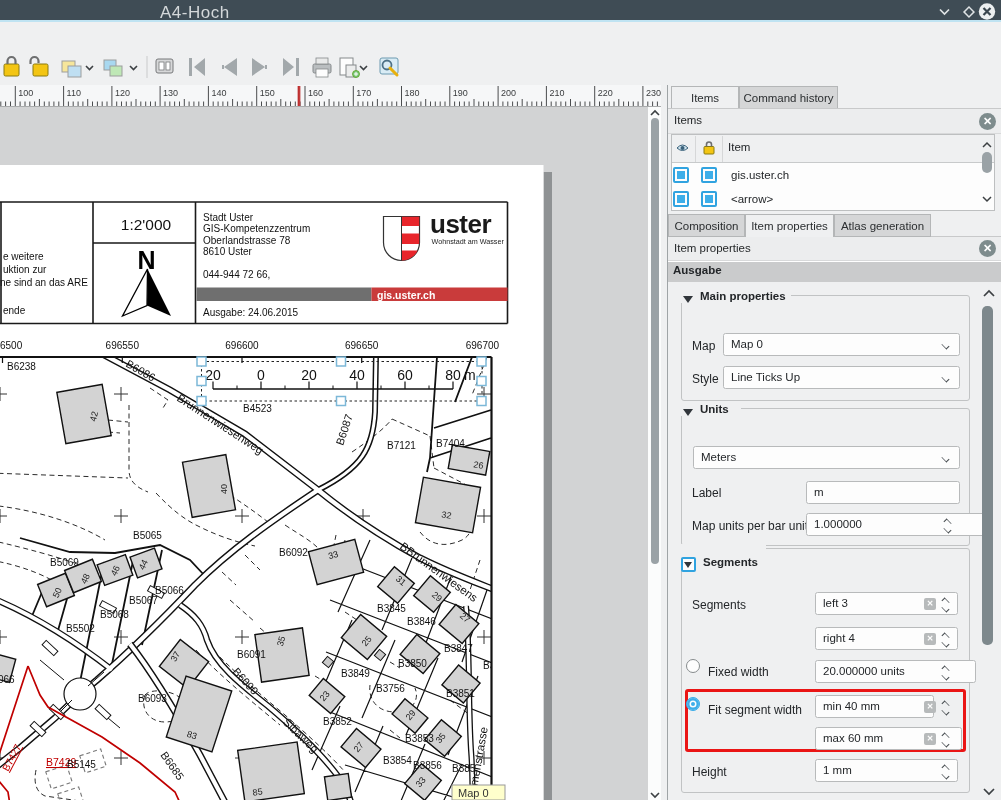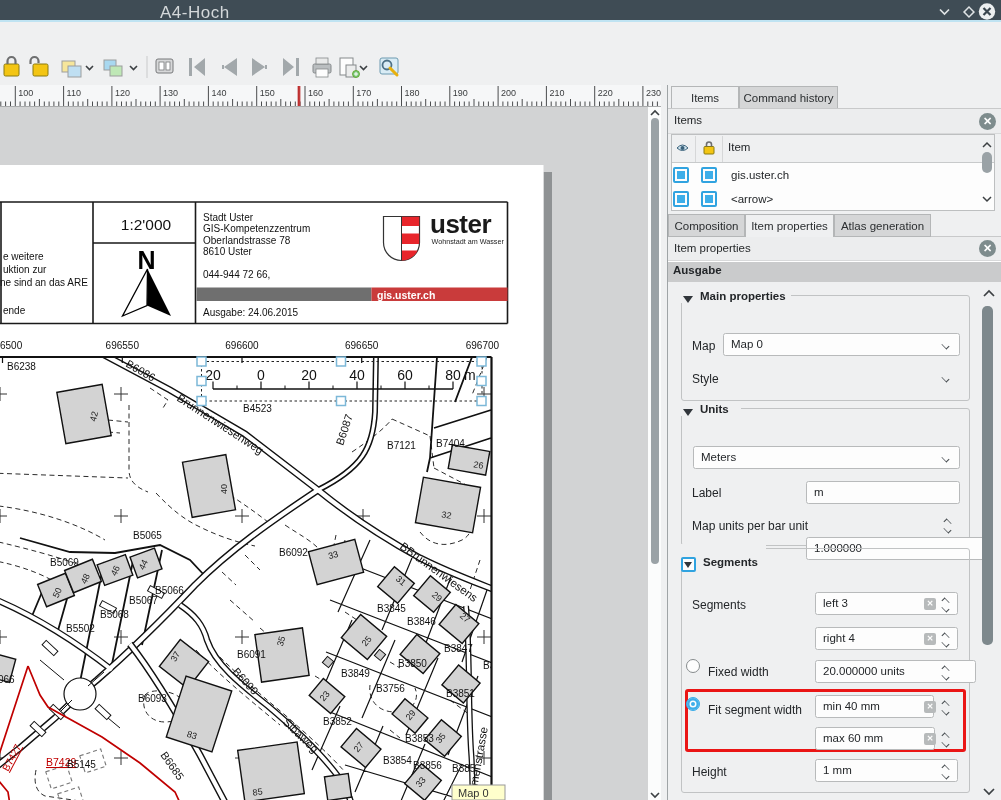--- a/index.html
+++ b/index.html
@@ -356,31 +356,32 @@
 <div class="abs" style="left:0;top:176px;width:333px;height:21px;background:#cacbcc;border-top:1px solid #fff;"></div>
 <div class="lbl" style="left:5px;top:179px;font-weight:bold;font-size:11.5px;">Ausgabe</div>
 <div class="gbox" style="left:13px;top:210px;width:289px;height:106px;"></div>
 <div class="abs" style="left:13px;top:206px;width:110px;height:12px;background:#eff0f1;"></div>
 <div class="tri" style="left:15px;top:211px;"></div>
 <div class="gtitle" style="left:32px;top:205px;">Main properties</div>
 <div class="lbl" style="left:24px;top:254px;">Map</div>
 <div class="fld" style="left:55px;top:248px;width:237px;">Map 0</div>
 <div class="chevd" style="left:274px;top:256px;"></div>
 <div class="lbl" style="left:24px;top:287px;">Style</div>
+<div class="fld" style="left:55px;top:281px;width:237px;">Line Ticks Up</div>
 <div class="chevd" style="left:274px;top:289px;"></div>
 <div class="gbox" style="left:13px;top:323px;width:289px;height:138px;"></div>
 <div class="abs" style="left:13px;top:319px;width:60px;height:12px;background:#eff0f1;"></div>
 <div class="tri" style="left:15px;top:324px;"></div>
 <div class="gtitle" style="left:32px;top:318px;">Units</div>
 <div class="fld" style="left:25px;top:361px;width:267px;">Meters</div>
 <div class="chevd" style="left:274px;top:369px;"></div>
 <div class="lbl" style="left:24px;top:401px;">Label</div>
 <div class="fld" style="left:138px;top:396px;width:154px;">m</div>
 <div class="lbl" style="left:24px;top:434px;">Map units per bar unit</div>
-<div class="fld" style="left:138px;top:428px;width:184px;margin-top:24px;">1.000000</div>
+<div class="fld" style="left:138px;top:428px;width:184px;">1.000000</div>
 <div class="chevu" style="left:276px;top:431px;"></div>
     <div class="chevd" style="left:276px;top:440px;"></div>
 <div class="gbox" style="left:13px;top:463px;width:289px;height:245px;"></div>
 <div class="abs" style="left:13px;top:459px;width:85px;height:14px;background:#eff0f1;"></div>
 <div class="abs" style="left:13px;top:472px;width:15px;height:15px;border:2px solid #30a3e0;border-radius:2px;background:#fdfdfd;"></div>
 <div class="tri" style="left:16px;top:477px;border-left-width:4.5px;border-right-width:4.5px;border-top-width:6px;"></div>
 <div class="gtitle" style="left:35px;top:471px;">Segments</div>
 <div class="lbl" style="left:24px;top:513px;">Segments</div>
 <div class="fld" style="left:147px;top:507px;width:143px;">left 3</div>
     <div class="clr" style="left:256px;top:513px;">✕</div>
@@ -395,21 +396,21 @@
 <div class="fld" style="left:147px;top:575px;width:161px;">20.000000 units</div>
     <div class="chevu" style="left:274px;top:578px;"></div>
     <div class="chevd" style="left:274px;top:587px;"></div>
 <div id="redrect" style="left:17px;top:604px;width:281px;height:63px;"></div>
 <div class="radio on" style="left:18px;top:612px;"></div>
 <div class="lbl" style="left:40px;top:618px;">Fit segment width</div>
 <div class="fld" style="left:147px;top:610px;width:119px;">min 40 mm</div>
     <div class="clr" style="left:256px;top:616px;">✕</div>
     <div class="chevu" style="left:274px;top:613px;"></div>
     <div class="chevd" style="left:274px;top:622px;"></div>
-<div class="fld" style="left:147px;top:642px;width:120px;">max 60 mm</div>
+<div class="fld" style="left:147px;top:642px;width:147px;">max 60 mm</div>
     <div class="clr" style="left:256px;top:648px;">✕</div>
     <div class="chevu" style="left:274px;top:645px;"></div>
     <div class="chevd" style="left:274px;top:654px;"></div>
 <div class="lbl" style="left:24px;top:680px;">Height</div>
 <div class="fld" style="left:147px;top:674px;width:143px;">1 mm</div>
     <div class="chevu" style="left:274px;top:677px;"></div>
     <div class="chevd" style="left:274px;top:686px;"></div>
 
 <svg class="abs" style="left:315px;top:203px" width="12" height="12">
       <path d="M1 8 l5 -5 l5 5" fill="none" stroke="#3c4043" stroke-width="1.7"></path>

